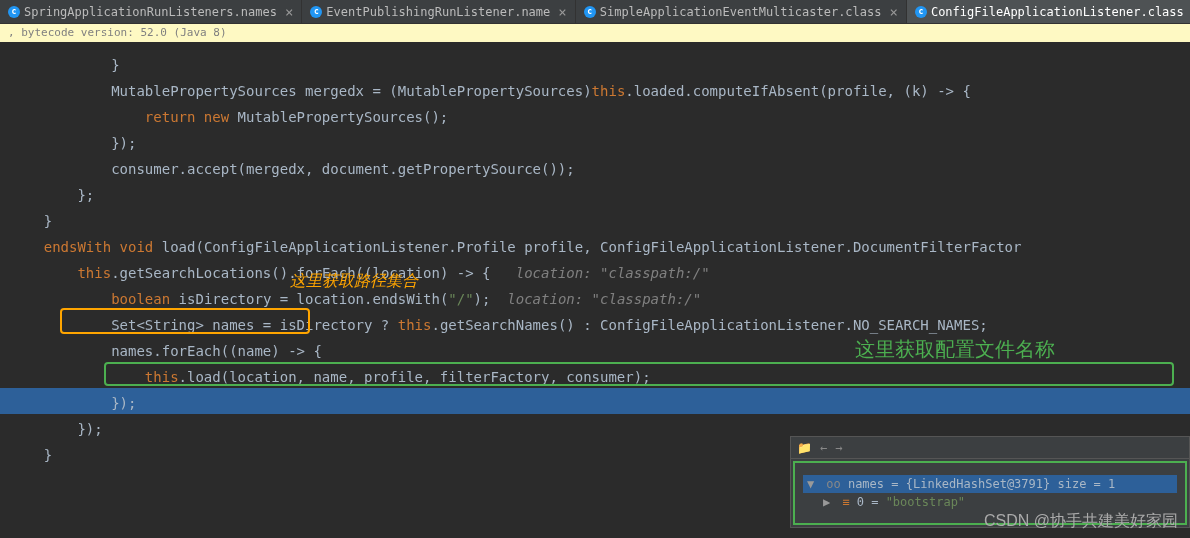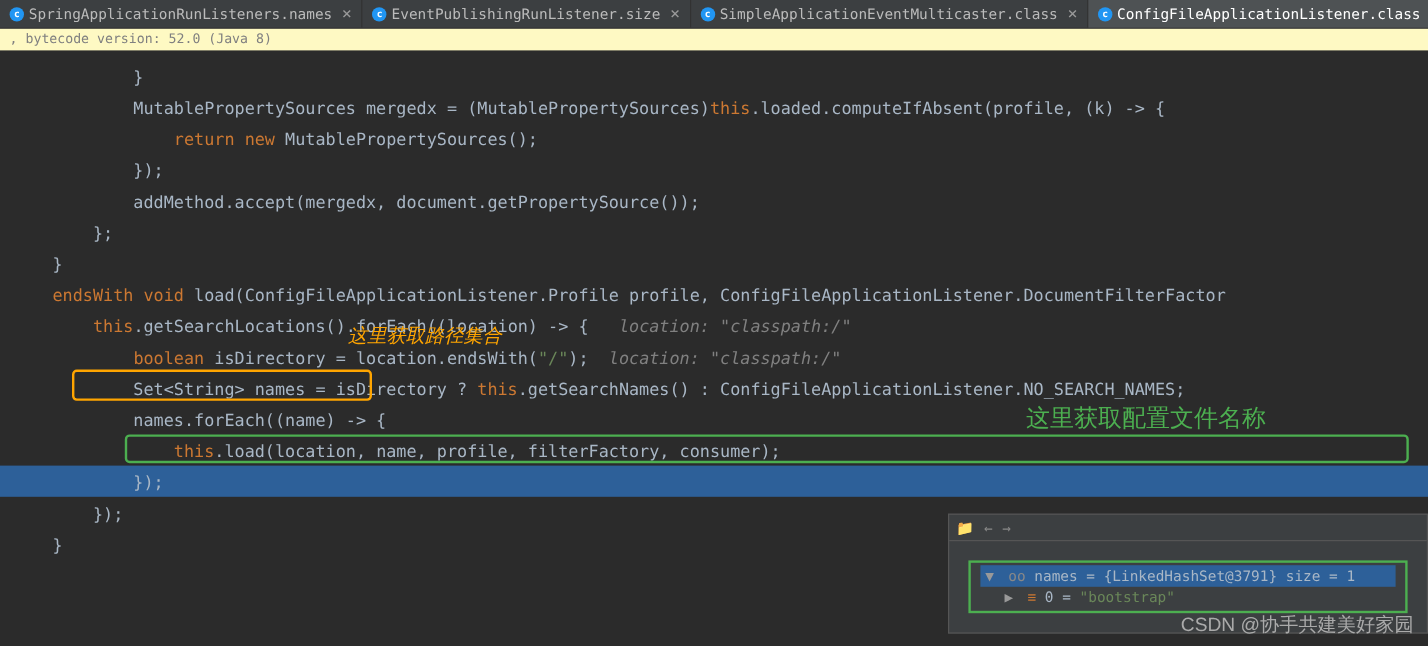--- a/index.html
+++ b/index.html
@@ -106,23 +106,23 @@
 .debug-toolbar {
   height: 22px;
   display: flex;
   align-items: center;
   padding: 0 6px;
   gap: 8px;
   color: #888;
   border-bottom: 1px solid #555;
 }
 .debug-row {
-  padding: 2px 8px;
+  padding: 12px 8px;
   border: 2px solid #4caf50;
-  margin: 16px;
+  margin: 2px;
 }
 .debug-var-row {
   background: #2d6099;
   padding: 2px 4px;
   color: #a9b7c6;
 }
 .debug-value-row {
   padding: 2px 4px 2px 20px;
   color: #a9b7c6;
 }
@@ -143,21 +143,21 @@
 <body>
 
 <div class="tabs">
   <div class="tab">
     <span class="tab-icon">c</span>
     <span>SpringApplicationRunListeners.names</span>
     <span class="close-icon">×</span>
   </div>
   <div class="tab">
     <span class="tab-icon">c</span>
-    <span>EventPublishingRunListener.size</span>
+    <span>EventPublishingRunListener.name</span>
     <span class="close-icon">×</span>
   </div>
   <div class="tab">
     <span class="tab-icon">c</span>
     <span>SimpleApplicationEventMulticaster.class</span>
     <span class="close-icon">×</span>
   </div>
   <div class="tab active">
     <span class="tab-icon">c</span>
     <span>ConfigFileApplicationListener.class</span>
@@ -171,21 +171,21 @@
 </div>
 
 <div class="editor">
   <div class="debug-line" style="top:346px;"></div>
 
   <div class="line"><span>            }</span></div>
   <div class="line"><span></span></div>
   <div class="line"><span>            MutablePropertySources mergedx = (MutablePropertySources)</span><span class="kw">this</span><span>.loaded.computeIfAbsent(profile, (k) -&gt; {</span></div>
   <div class="line"><span>                </span><span class="kw">return new </span><span>MutablePropertySources();</span></div>
   <div class="line"><span>            });</span></div>
-  <div class="line"><span>            addMethod.accept(mergedx, document.getPropertySource());</span></div>
+  <div class="line"><span>            consumer.accept(mergedx, document.getPropertySource());</span></div>
   <div class="line"><span>        };</span></div>
   <div class="line"><span>    }</span></div>
   <div class="line"><span></span></div>
   <div class="line"><span>    </span><span class="kw">endsWith void </span><span>load(ConfigFileApplicationListener.Profile profile, ConfigFileApplicationListener.DocumentFilterFactor</span></div>
   <div class="line"><span>        </span><span class="kw">this</span><span>.getSearchLocations()</span><span>.forEach((location) -&gt; {   </span><span class="com">location: "classpath:/"</span></div>
   <div class="line"><span>            </span><span class="kw">boolean </span><span>isDirectory = location.endsWith(</span><span class="str">"/"</span><span>);  </span><span class="com">location: "classpath:/"</span></div>
   <div class="line"><span>            Set&lt;String&gt; names = isDirectory ? </span><span class="kw">this</span><span>.getSearchNames() : ConfigFileApplicationListener.NO_SEARCH_NAMES;</span></div>
   <div class="line"><span>            names.forEach((name) -&gt; {</span></div>
   <div class="line"><span>                </span><span class="kw">this</span><span>.load(location, name, profile, filterFactory, consumer);</span></div>
   <div class="line"><span>            });</span></div>

